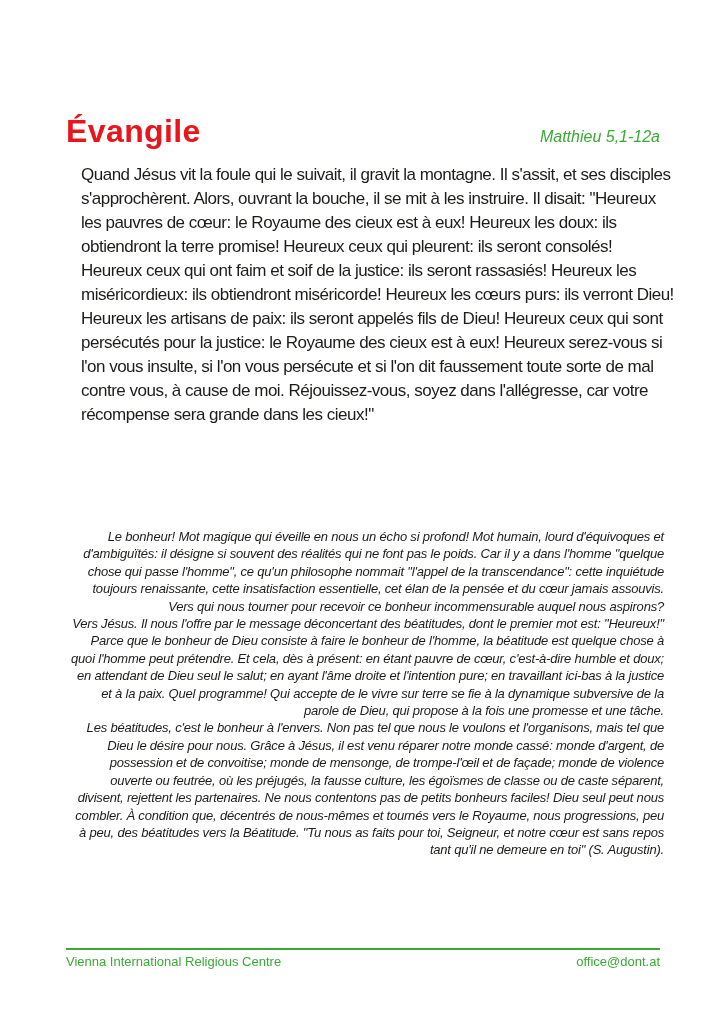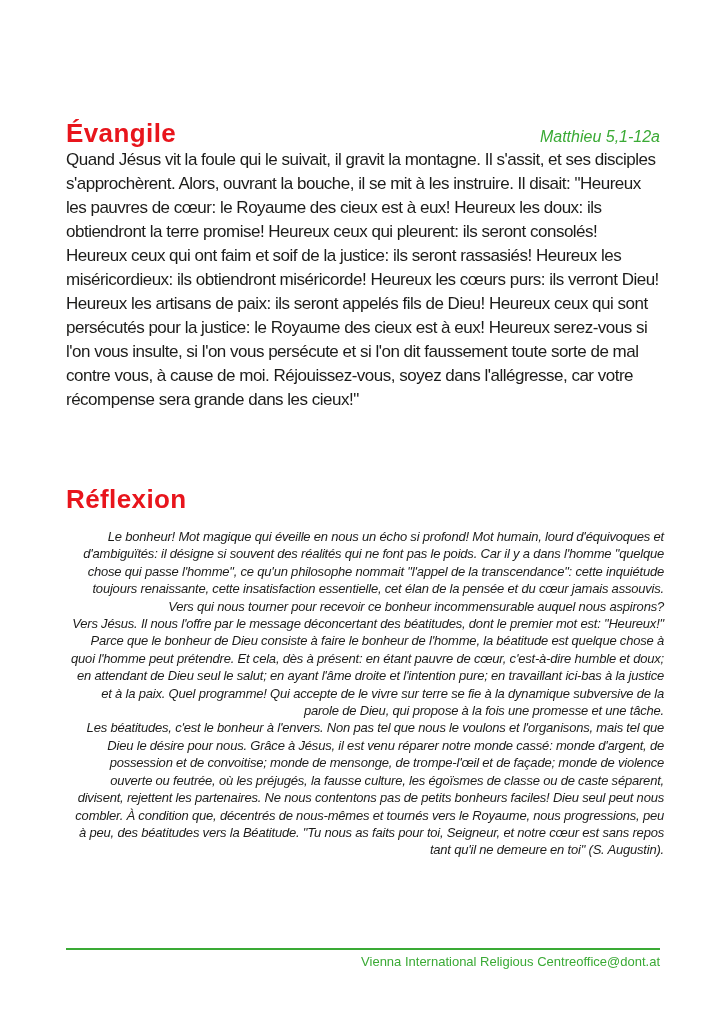--- a/index.html
+++ b/index.html
@@ -23,36 +23,36 @@
   }
   .header-row {
     position: absolute;
     left: 66px; right: 64px; top: 96px;
     display: flex;
     justify-content: space-between;
     align-items: baseline;
   }
   .section-heading {
     margin: 0;
-    font-size: 26px;
+    font-size: 32px;
     font-weight: bold;
     letter-spacing: 0.4px;
     color: var(--red);
   }
   .reference {
     font-style: italic;
     font-size: 16px;
     color: var(--green);
     margin-top: 32px;
   }
   .gospel-body {
     position: absolute;
     left: 66px; top: 148px;
     width: 596px;
-    margin: 0;
+    margin: 15px;
     font-size: 17px;
     line-height: 24px;
     letter-spacing: -0.5px;
     color: var(--ink);
   }
   .reflexion-heading {
     position: absolute;
     left: 66px; top: 484px;
   }
   .reflection-body {
@@ -70,39 +70,38 @@
     position: absolute;
     left: 66px; right: 64px; top: 948px;
   }
   .footer-rule {
     border: none;
     border-top: 2px solid var(--green);
     margin: 0;
   }
   .footer-row {
     display: flex;
-    justify-content: flex-end;
+    justify-content: space-between;
     margin-top: 4px;
     font-size: 13px;
     color: var(--green);
   }
 </style>
 </head>
 <body>
 
 <div class="page">
 
   <div class="header-row">
     <h1 class="section-heading">Évangile</h1>
     <span class="reference">Matthieu 5,1-12a</span>
   </div>
 
   <p class="gospel-body">Quand Jésus vit la foule qui le suivait, il gravit la montagne. Il s'assit, et ses disciples s'approchèrent. Alors, ouvrant la bouche, il se mit à les instruire. Il disait: "Heureux les pauvres de cœur: le Royaume des cieux est à eux! Heureux les doux: ils obtiendront la terre promise! Heureux ceux qui pleurent: ils seront consolés! Heureux ceux qui ont faim et soif de la justice: ils seront rassasiés! Heureux les miséricordieux: ils obtiendront miséricorde! Heureux les cœurs purs: ils verront Dieu! Heureux les artisans de paix: ils seront appelés fils de Dieu! Heureux ceux qui sont persécutés pour la justice: le Royaume des cieux est à eux! Heureux serez-vous si l'on vous insulte, si l'on vous persécute et si l'on dit faussement toute sorte de mal contre vous, à cause de moi. Réjouissez-vous, soyez dans l'allégresse, car votre récompense sera grande dans les cieux!"</p>
 
-  <h1 class="section-heading reflexion-heading">Réflexion</h1>
 
   <div class="reflection-body">
     <p>Le bonheur! Mot magique qui éveille en nous un écho si profond! Mot humain, lourd d'équivoques et d'ambiguïtés: il désigne si souvent des réalités qui ne font pas le poids. Car il y a dans l'homme "quelque chose qui passe l'homme", ce qu'un philosophe nommait "l'appel de la transcendance": cette inquiétude toujours renaissante, cette insatisfaction essentielle, cet élan de la pensée et du cœur jamais assouvis. Vers qui nous tourner pour recevoir ce bonheur incommensurable auquel nous aspirons?</p>
     <p>Vers Jésus. Il nous l'offre par le message déconcertant des béatitudes, dont le premier mot est: "Heureux!" Parce que le bonheur de Dieu consiste à faire le bonheur de l'homme, la béatitude est quelque chose à quoi l'homme peut prétendre. Et cela, dès à présent: en étant pauvre de cœur, c'est-à-dire humble et doux; en attendant de Dieu seul le salut; en ayant l'âme droite et l'intention pure; en travaillant ici-bas à la justice et à la paix. Quel programme! Qui accepte de le vivre sur terre se fie à la dynamique subversive de la parole de Dieu, qui propose à la fois une promesse et une tâche.</p>
     <p>Les béatitudes, c'est le bonheur à l'envers. Non pas tel que nous le voulons et l'organisons, mais tel que Dieu le désire pour nous. Grâce à Jésus, il est venu réparer notre monde cassé: monde d'argent, de possession et de convoitise; monde de mensonge, de trompe-l'œil et de façade; monde de violence ouverte ou feutrée, où les préjugés, la fausse culture, les égoïsmes de classe ou de caste séparent, divisent, rejettent les partenaires. Ne nous contentons pas de petits bonheurs faciles! Dieu seul peut nous combler. À condition que, décentrés de nous-mêmes et tournés vers le Royaume, nous progressions, peu à peu, des béatitudes vers la Béatitude. "Tu nous as faits pour toi, Seigneur, et notre cœur est sans repos tant qu'il ne demeure en toi" (S. Augustin).</p>
   </div>
 
   <div class="footer">
     <hr class="footer-rule">
     <div class="footer-row">

